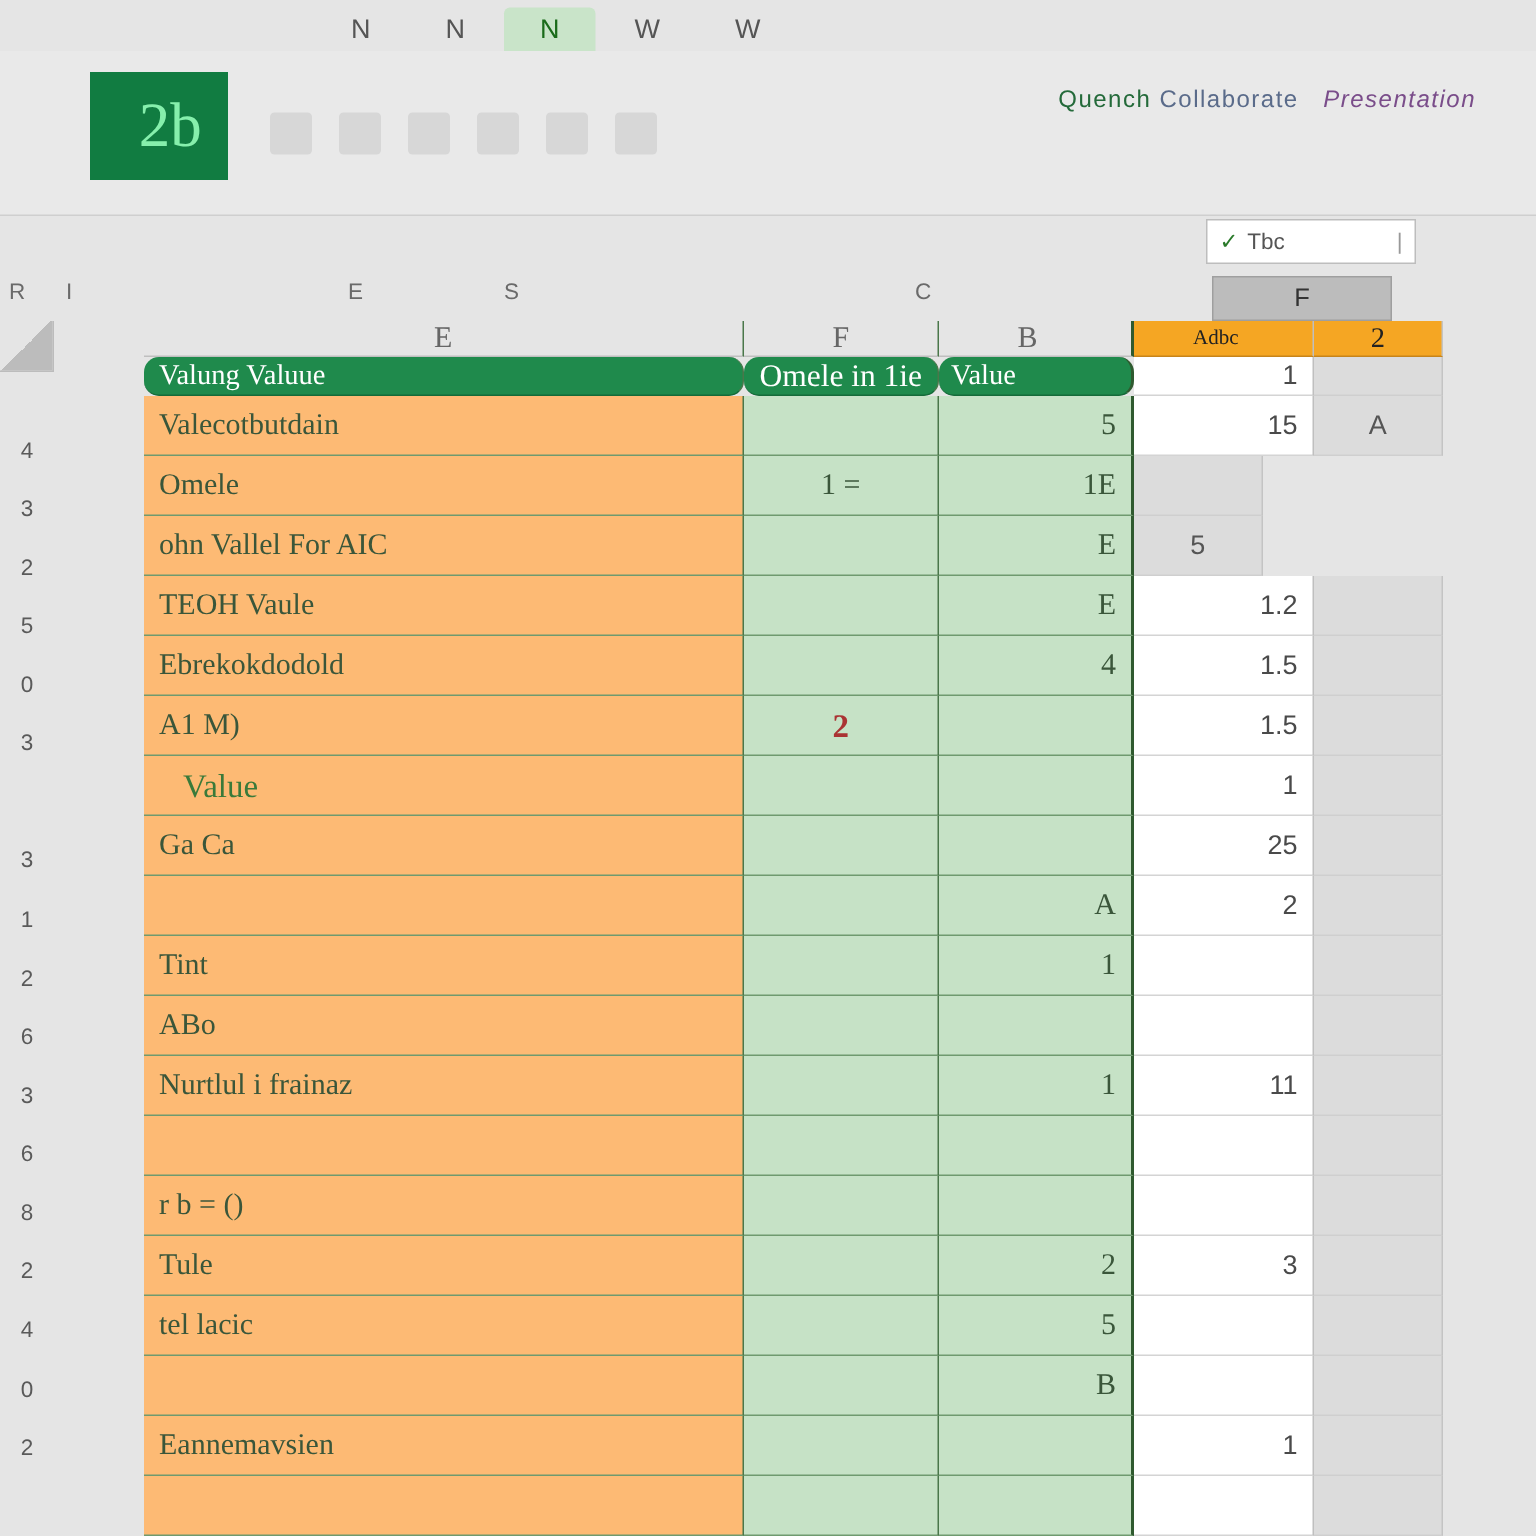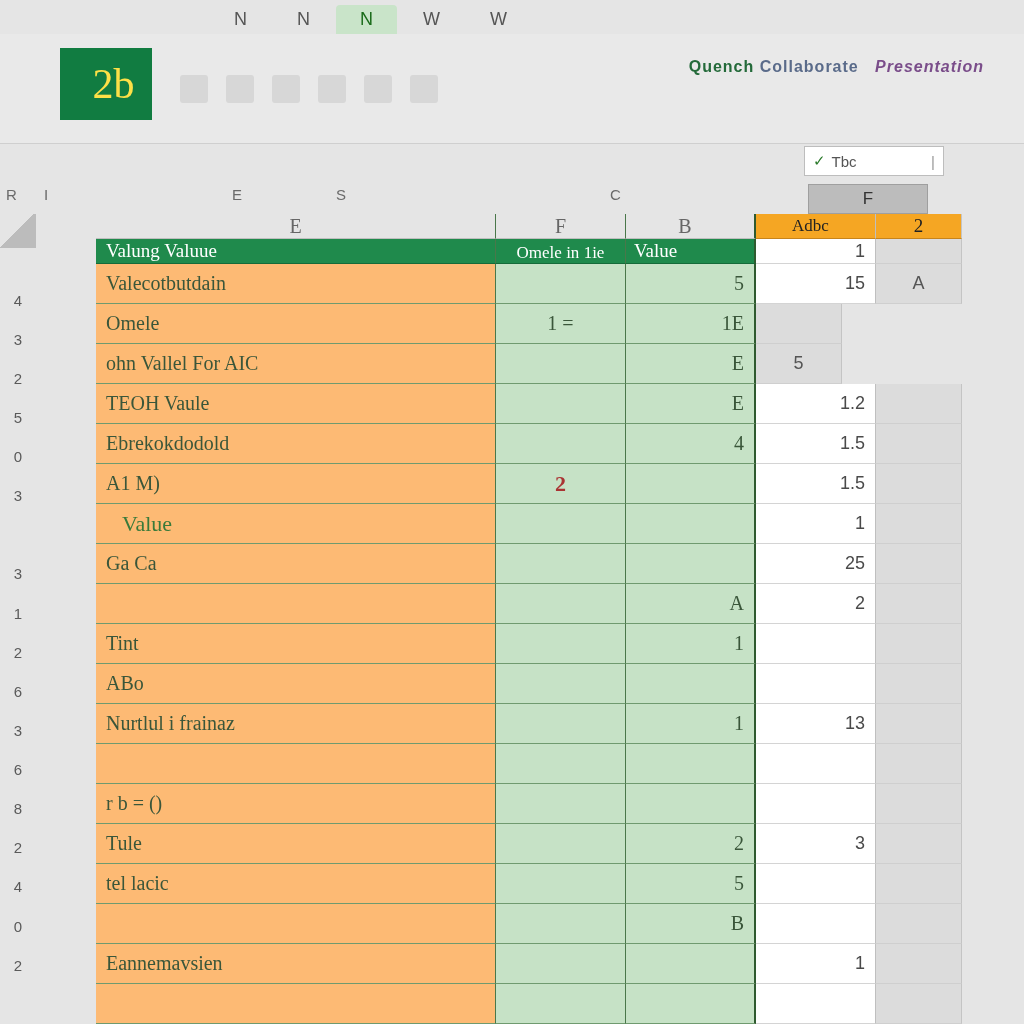--- a/index.html
+++ b/index.html
@@ -28,36 +28,35 @@
 
   
   .ribbon {
     position: absolute; left: 0; right: 0; top: 34px; height: 110px;
     background: #e9e9e9;
     border-bottom: 1px solid #cfcfcf;
   }
   .app-logo {
     position: absolute; left: 60px; top: 14px;
     width: 92px; height: 72px;
-    background: #117c41; color: #fde047;
+    background: #117c41; color: #86efac;
     display: flex; align-items: center; justify-content: center;
     font-family: Georgia, serif; font-size: 42px; padding-left: 15px;
   }
   .ribbon-icons {
     position: absolute; left: 180px; top: 20px; right: 20px; height: 70px;
     display: flex; align-items: center; gap: 18px;
     color: #8a8a8a; font-size: 16px;
     white-space: nowrap; overflow: hidden;
   }
   .ribbon-icons .ico { width: 28px; height: 28px; background: #d7d7d7; border-radius: 3px; }
   .ribbon-text {
     position: absolute; right: 40px; top: 24px;
     font-size: 16px; letter-spacing: 1px;
     color: #5a6b8a;
-    font-weight: bold;
   }
   .ribbon-text .accent { color: #246a3a; }
   .ribbon-text .em { color: #7a4d8a; font-style: italic; }
 
   
   .fxrow {
     position: absolute; left: 0; right: 0; top: 144px; height: 40px;
     display: flex; align-items: center;
   }
   .namebox {
@@ -163,31 +162,32 @@
     justify-content: center;
   }
   .lethdr.greenA, .lethdr.greenB, .lethdr.greenC { background: #e5e5e5; border-bottom: 1px solid #bfbfbf; }
   .lethdr.whiteD { background: #e5e5e5; }
   .lethdr.greyE { background: #e5e5e5; }
 
   
   .titlehdr {
     background: #1f8a4c !important; color: #fff !important;
     border-bottom: 1px solid #156b39 !important;
+    border-radius: 10px;
   }
   .titlehdr.greenA { justify-content: flex-start; padding-left: 10px; font-size: 19px; }
-  .titlehdr.greenB { font-size: 17px; align-items: flex-end; }
+  .titlehdr.greenB { font-size: 21px; }
   .titlehdr.greenC { font-size: 19px; justify-content: flex-start; padding-left: 8px; }
 
   
   .orangehdr {
     background: #f5a623 !important; color: #222 !important;
     border-bottom: 1px solid #c7841a !important;
     justify-content: center !important;
-    font-size: 17px;
+    font-size: 14px;
   }
   .orangehdr2 {
     background: #f5a623 !important; color: #222 !important;
     border-bottom: 1px solid #c7841a !important;
     justify-content: center !important;
     font-size: 19px;
   }
 
   
   .red2 { color: #a33; font-size: 22px; font-weight: 600; }
@@ -393,21 +393,21 @@
           <div class="greenB"></div>
           <div class="greenC"></div>
           <div class="whiteD"></div>
           <div class="greyE"></div>
         </div>
         <div class="r">
           <div class="gutcell"></div>
           <div class="greenA">Nurtlul i frainaz</div>
           <div class="greenB"></div>
           <div class="greenC">1</div>
-          <div class="whiteD">13</div>
+          <div class="whiteD">11</div>
           <div class="greyE"></div>
         </div>
         <div class="r">
           <div class="gutcell"></div>
           <div class="greenA"></div>
           <div class="greenB"></div>
           <div class="greenC"></div>
           <div class="whiteD"></div>
           <div class="greyE"></div>
         </div>

